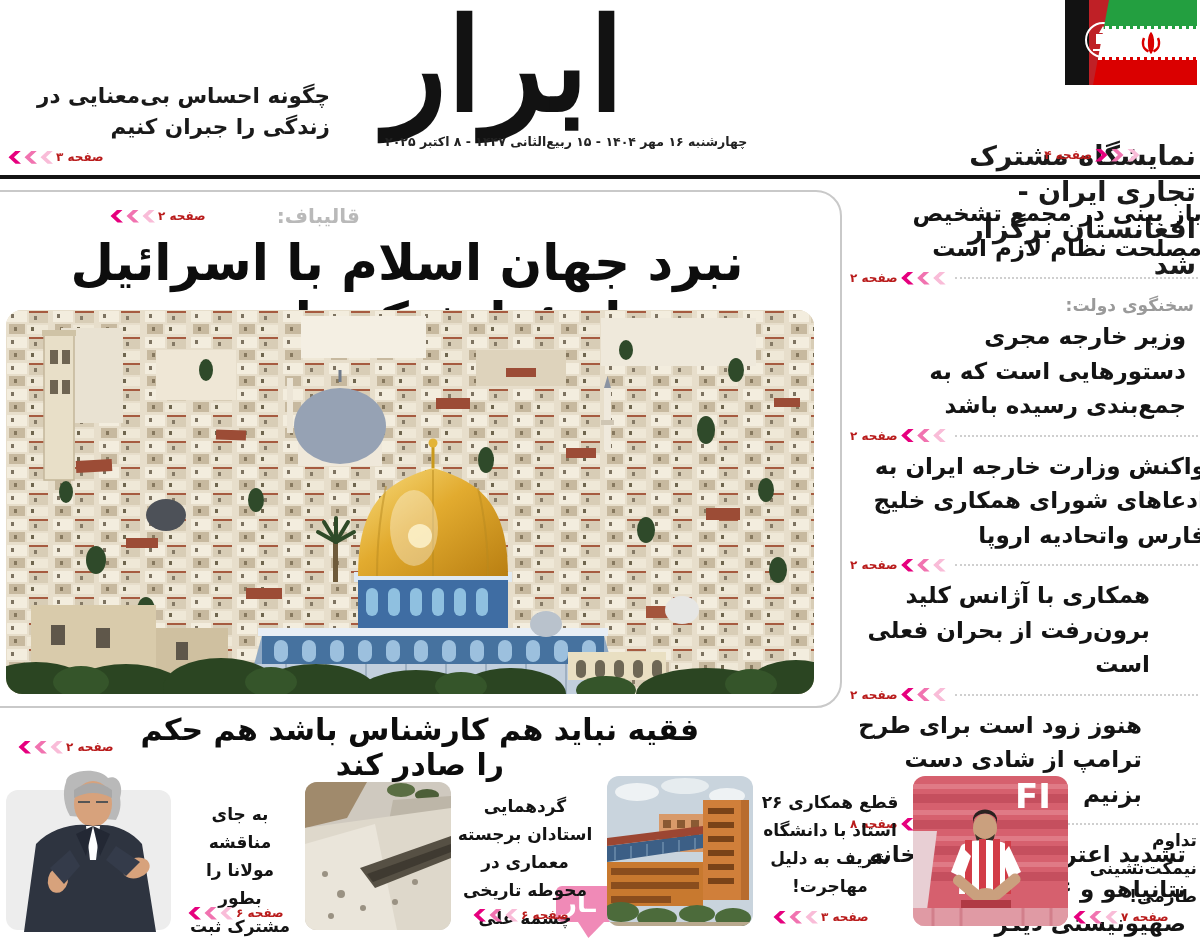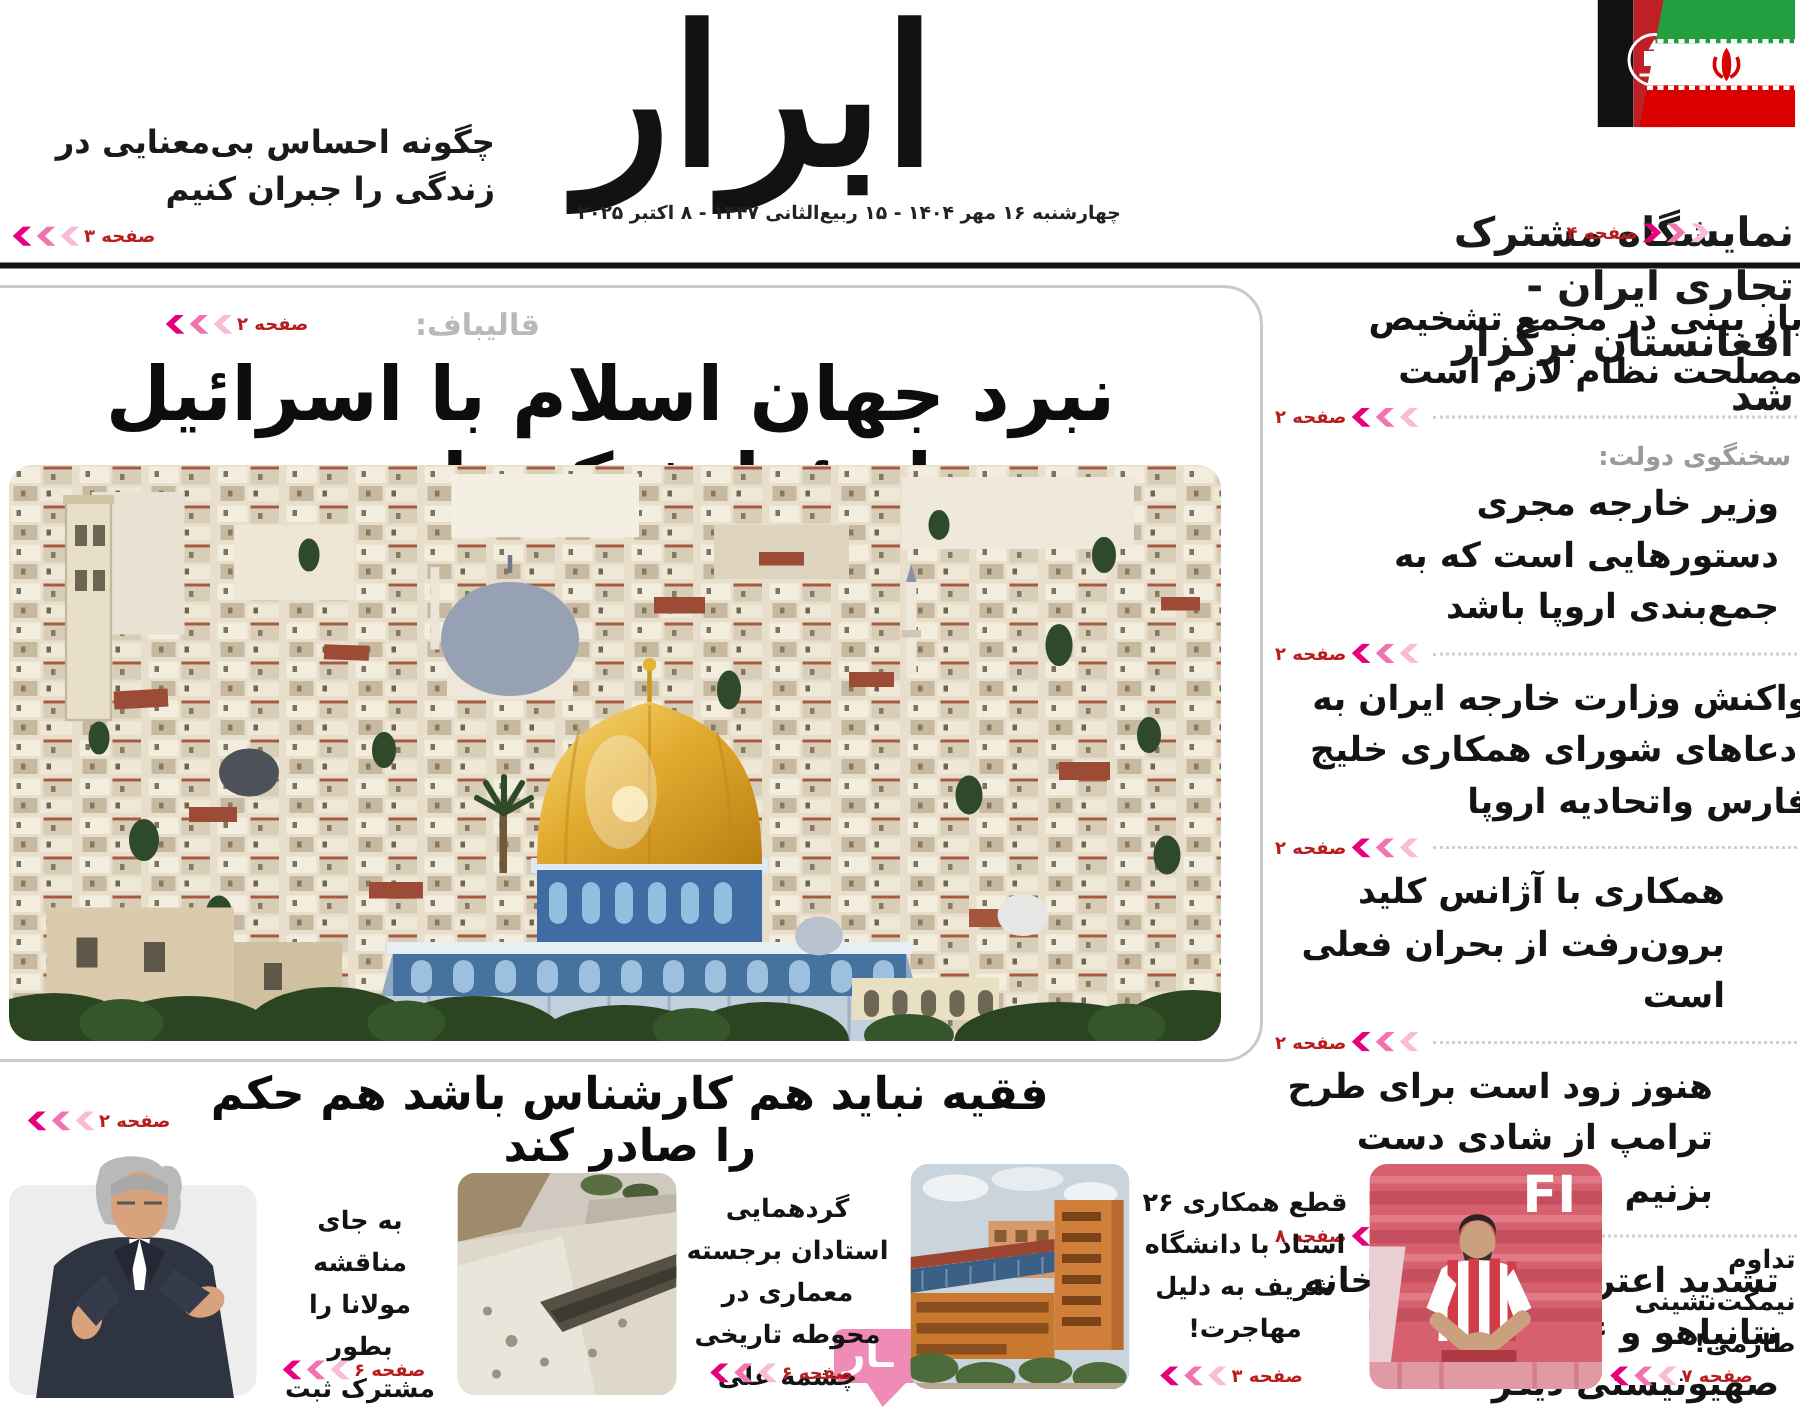--- a/index.html
+++ b/index.html
@@ -326,21 +326,21 @@
         <span class="pm-t">صفحه ۲</span>
         <span class="ch c1"></span>
         <span class="ch c2"></span>
         <span class="ch c3"></span>
         <span class="dots"></span>
       </div>
     </div>
 
     <div>
       <div class="sb-kicker">سخنگوی دولت:</div>
-      <div class="sb-title" style="width:336px;">وزیر خارجه مجری دستورهایی است که به جمع‌بندی اروپا باشد</div>
+      <div class="sb-title" style="width:336px;">وزیر خارجه مجری دستورهایی است که به جمع‌بندی رسیده باشد</div>
       <div class="sb-pm">
         <span class="pm-t">صفحه ۲</span>
         <span class="ch c1"></span>
         <span class="ch c2"></span>
         <span class="ch c3"></span>
         <span class="dots"></span>
       </div>
     </div>
 
     <div>

